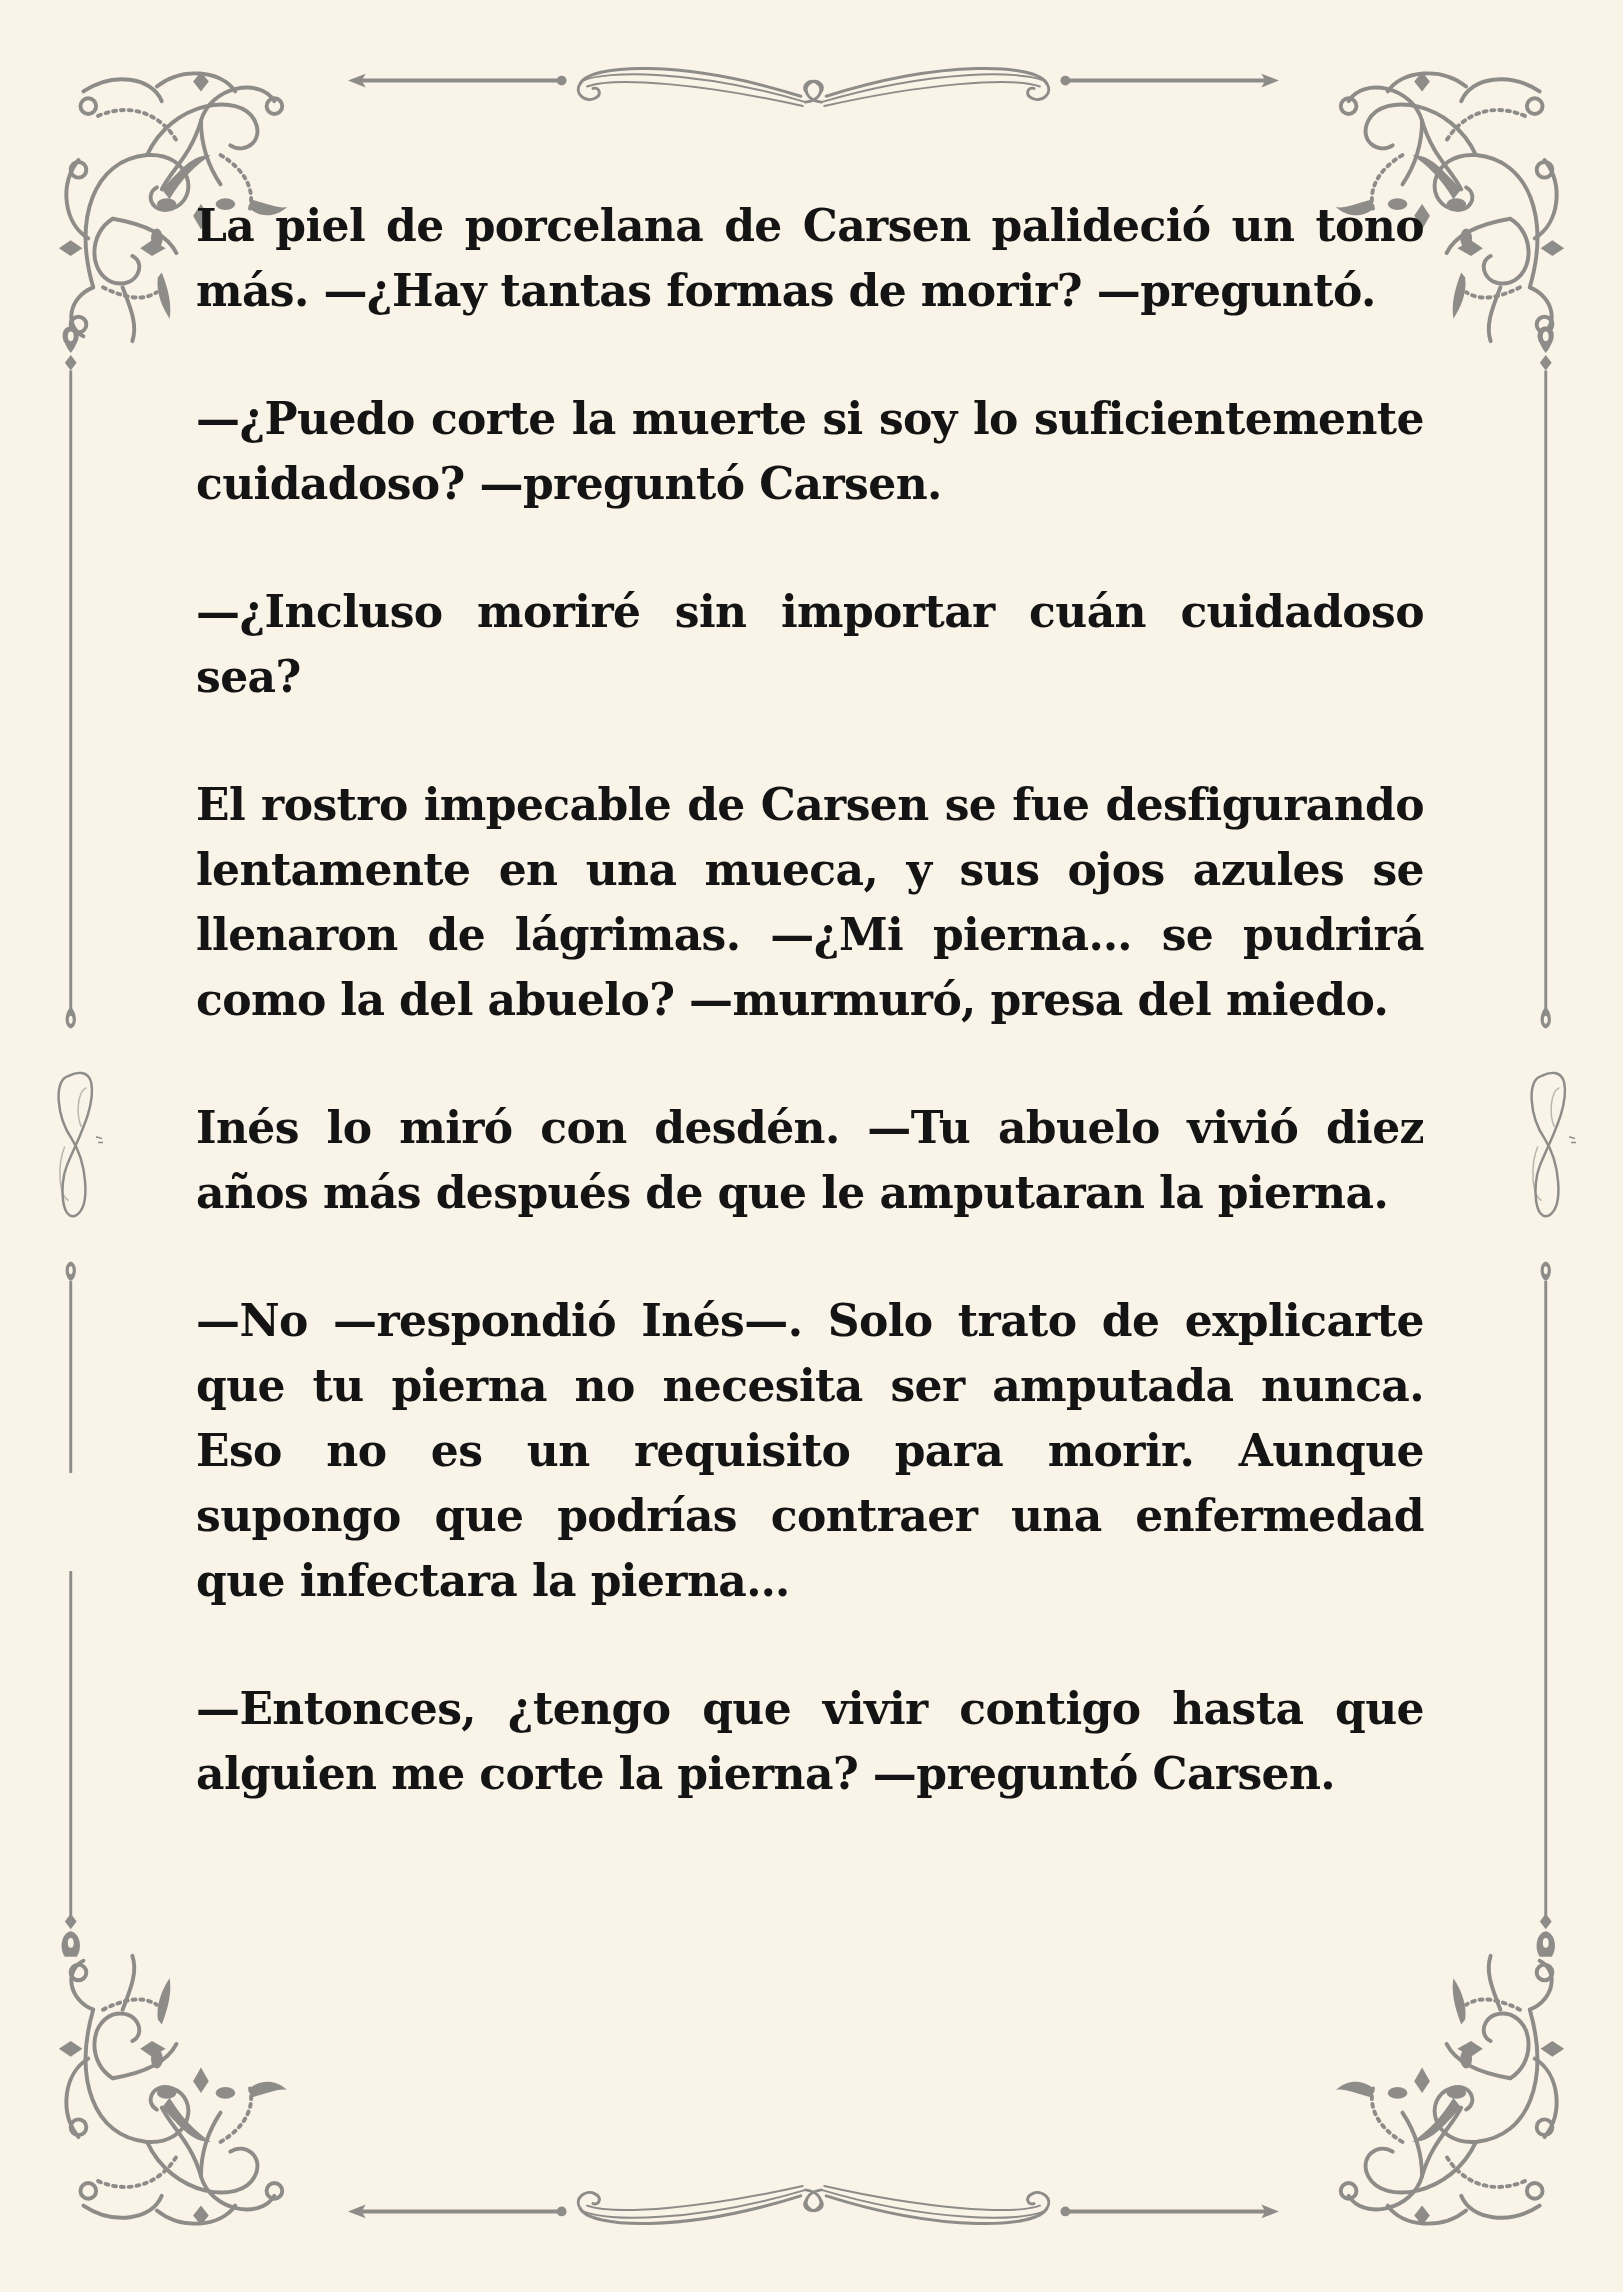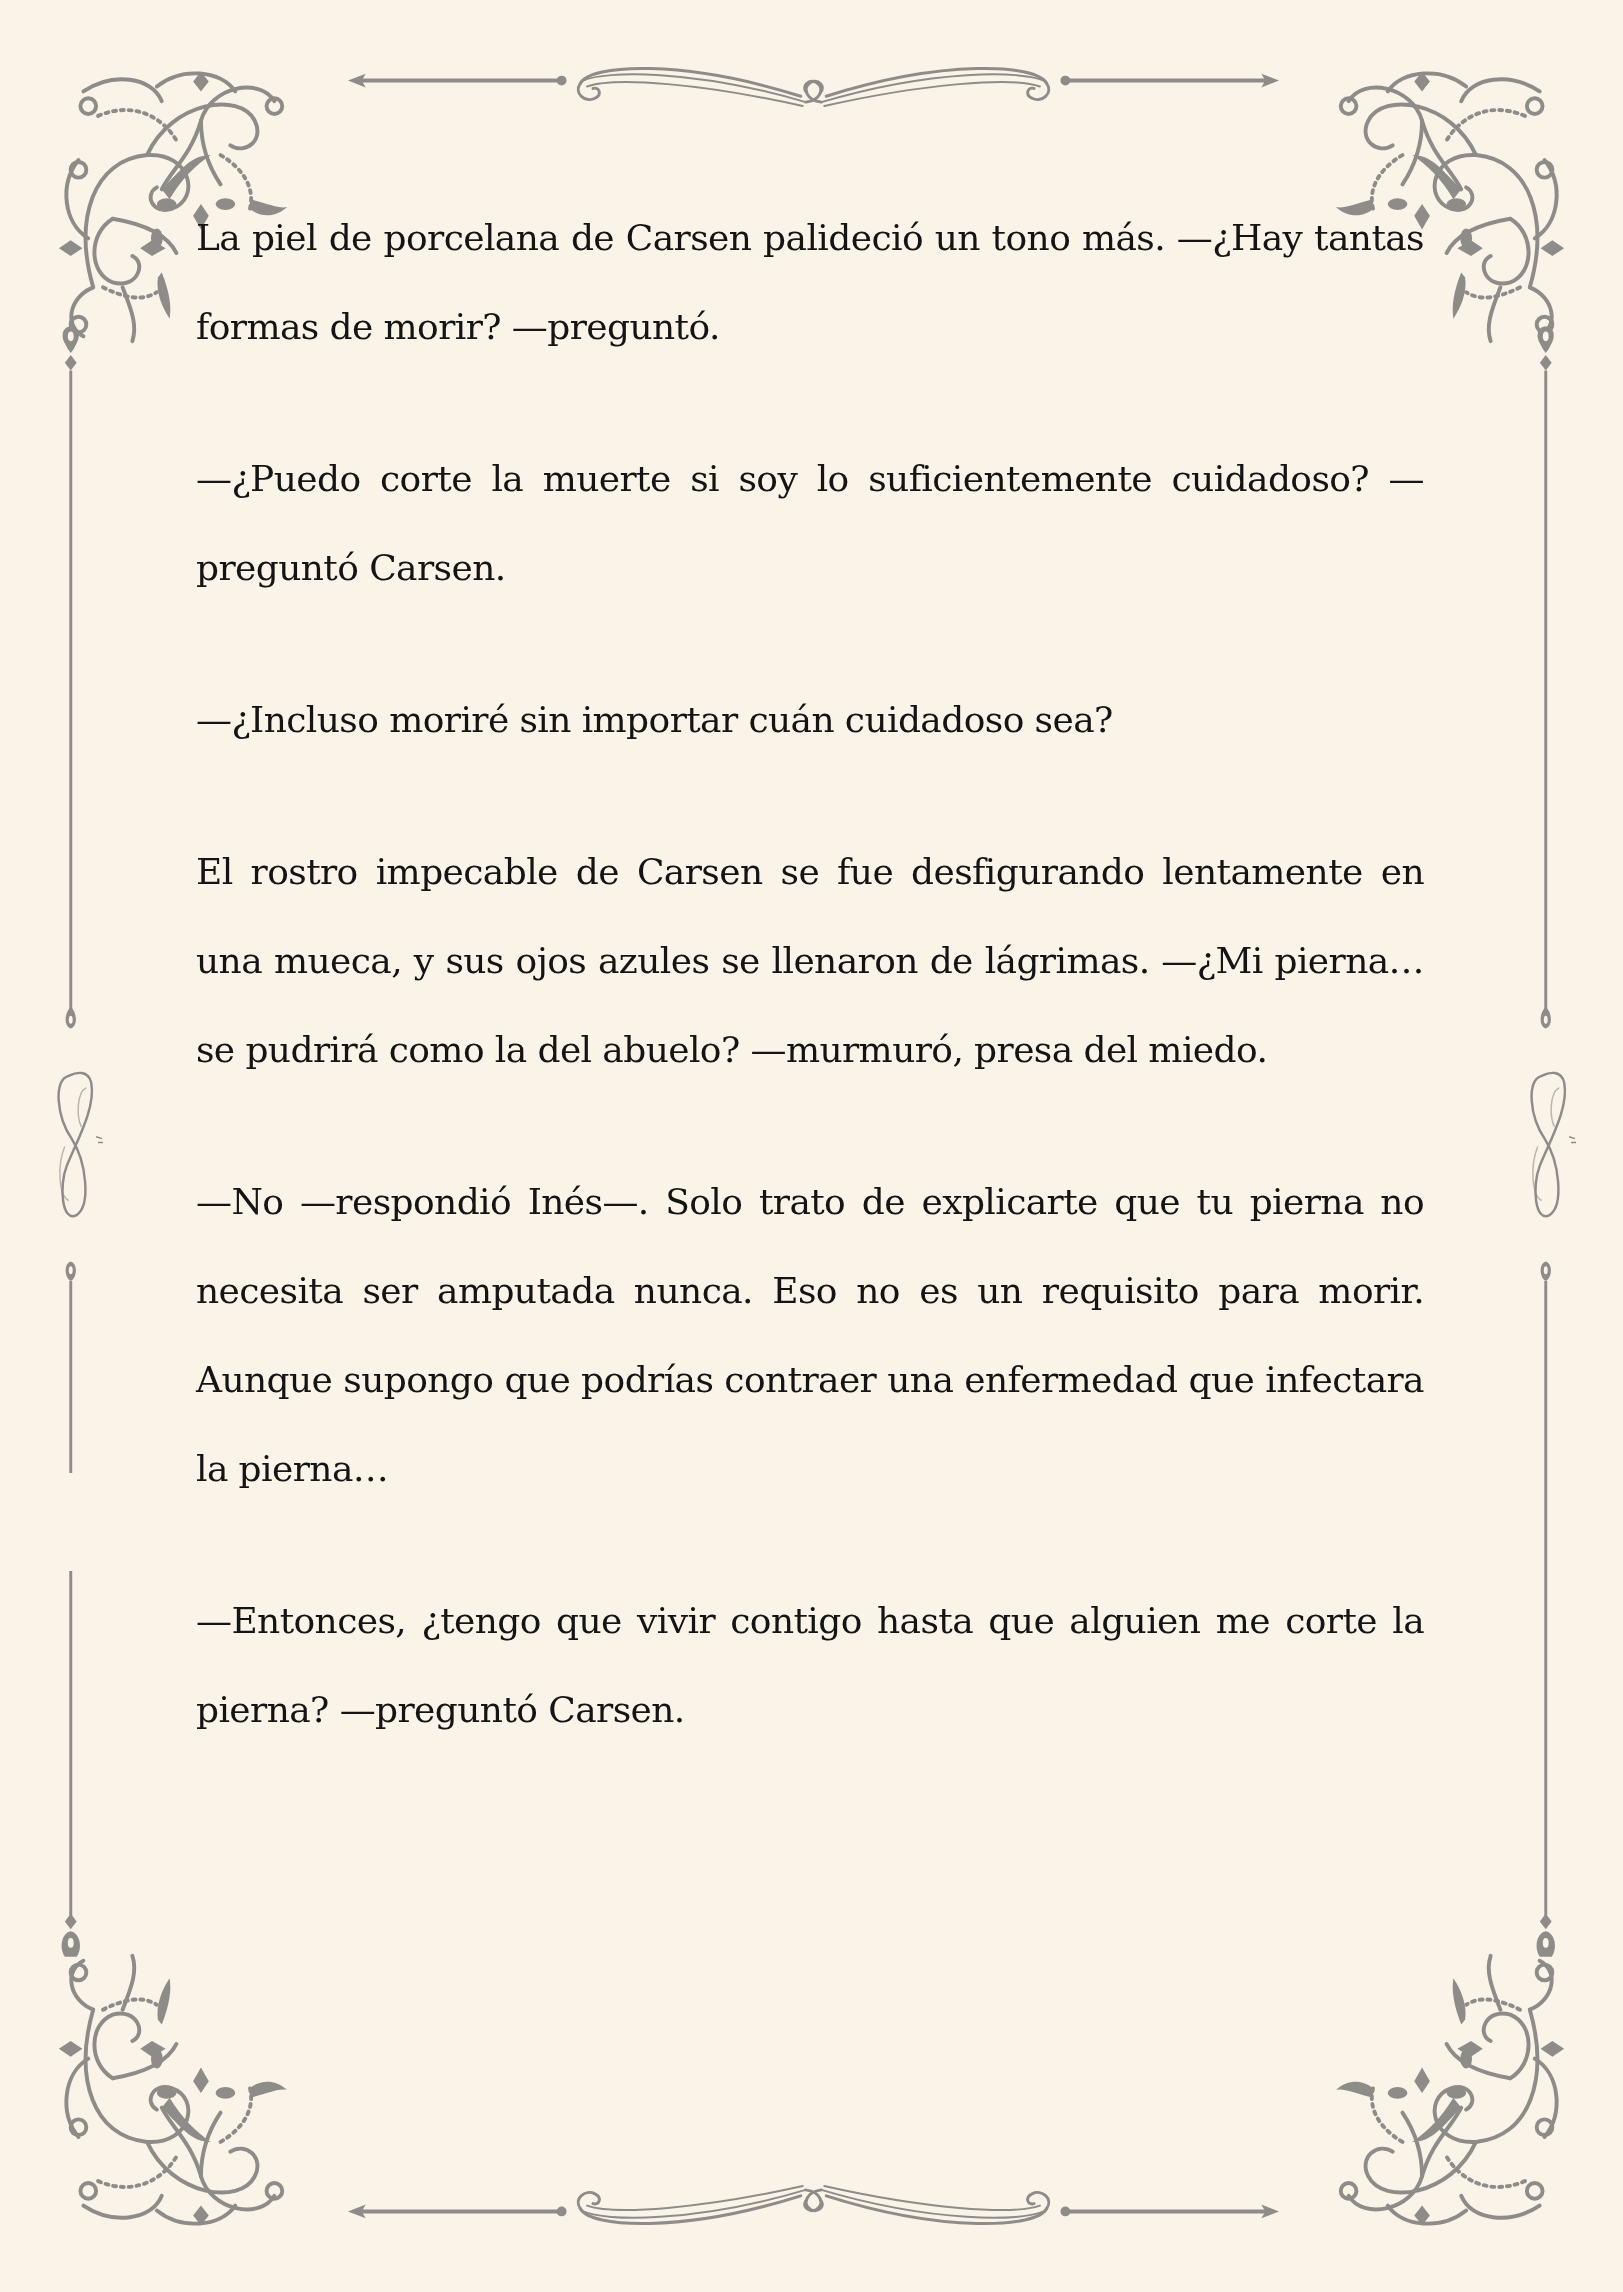--- a/index.html
+++ b/index.html
@@ -2,22 +2,22 @@
 <html><head>
 <meta charset="utf-8">
 <style>
   html, body { margin:0; padding:0; }
   body { width:1623px; height:2293px; background:#f9f3e8; position:relative; overflow:hidden; }
   .orn { position:absolute; }
   .orn svg { display:block; }
   .text-col {
     position:absolute; left:196px; top:193px; width:1228px;
     font-family:"DejaVu Serif","Liberation Serif",serif;
-    font-size:36px; line-height:89px; color:#141414;
-    text-align:justify; letter-spacing:-0.6px;
+    font-size:44px; line-height:65px; color:#141414;
+    text-align:justify; letter-spacing:-0.6px;font-weight:bold;
   }
   .text-col p { margin:0 0 63px 0; }
 </style>
 </head>
 <body>
 
 <svg width="0" height="0" style="position:absolute">
   <defs>
     <g id="corner" fill="none" stroke="#8e8c88" stroke-width="4" stroke-linecap="round">
 
@@ -185,16 +185,17 @@
     </g>
     <path d="M50,70 l6,2 M52,76 l5,0" stroke="#8e8c88" stroke-width="1.5"></path>
   </svg>
 </div>
 
 <div class="text-col">
   <p>La piel de porcelana de Carsen palideció un tono más. —¿Hay tantas formas de morir? —preguntó.</p>
   <p>—¿Puedo corte la muerte si soy lo suficientemente cuidadoso? —preguntó Carsen.</p>
   <p>—¿Incluso moriré sin importar cuán cuidadoso sea?</p>
   <p>El rostro impecable de Carsen se fue desfigurando lentamente en una mueca, y sus ojos azules se llenaron de lágrimas. —¿Mi pierna… se pudrirá como la del abuelo? —murmuró, presa del miedo.</p>
+  <p>Inés lo miró con desdén. —Tu abuelo vivió diez años más después de que le amputaran la pierna.</p>
   <p>—No —respondió Inés—. Solo trato de explicarte que tu pierna no necesita ser amputada nunca. Eso no es un requisito para morir. Aunque supongo que podrías contraer una enfermedad que infectara la pierna…</p>
   <p>—Entonces, ¿tengo que vivir contigo hasta que alguien me corte la pierna? —preguntó Carsen.</p>
 </div>
 
 
 </body></html>

